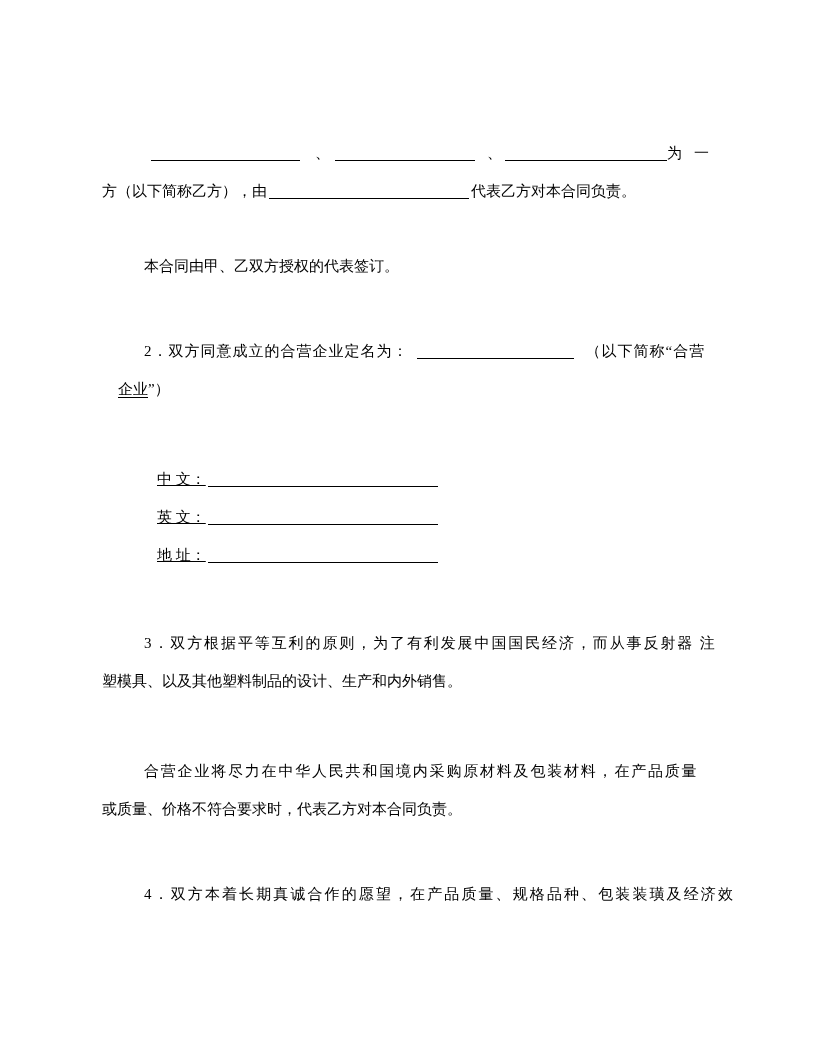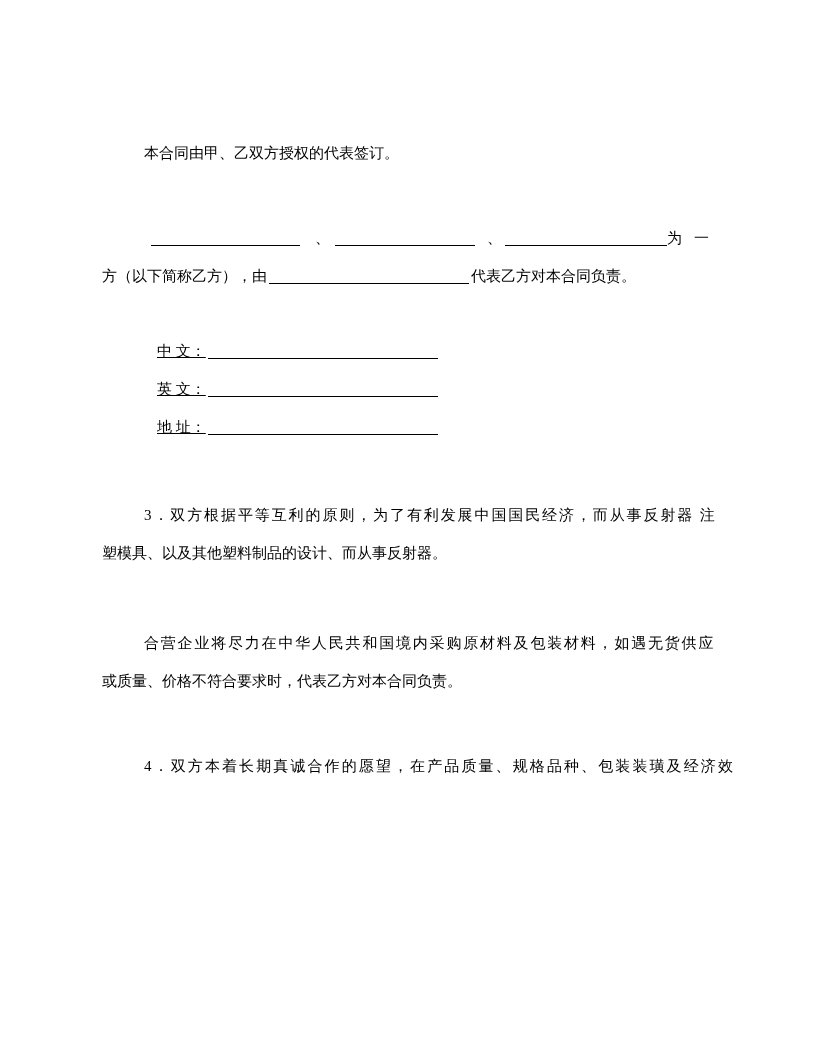--- a/index.html
+++ b/index.html
@@ -62,60 +62,68 @@
   .ul {
     text-decoration: underline;
     text-underline-offset: 3px;
   }
 </style>
 </head>
 <body>
 
 <div class="page">
 
-  <div class="para p2">
-    <div class="line ind42">
-      <span class="seg">本合同由甲、乙双方授权的代表签订。</span>
-    </div>
-  </div>
-
   <div class="para p1">
     <div class="line ind49">
       <span class="blank w149"></span><span class="seg d1">、</span><span class="blank w140"></span><span class="seg d2">、</span><span class="blank w162"></span><span class="seg">为</span><span class="seg ml12">一</span>
     </div>
     <div class="line">
       <span class="seg">方（以下简称乙方），由</span><span class="blank w200"></span><span class="seg">代表乙方对本合同负责。</span>
     </div>
   </div>
 
+  <div class="para p2">
+    <div class="line ind42">
+      <span class="seg">本合同由甲、乙双方授权的代表签订。</span>
+    </div>
+  </div>
+
+  <div class="para p3">
+    <div class="line ind42">
+      <span class="seg ls10">2．双方同意成立的合营企业定名为：</span><span class="blank w157"></span><span class="seg ls10">（以下简称“合营</span>
+    </div>
+    <div class="line ind16">
+      <span class="seg ul">企业</span><span class="seg">”）</span>
+    </div>
+  </div>
 
   <div class="para p4">
     <div class="line ind55">
       <span class="seg">中 文：</span><span class="blank w230"></span>
     </div>
     <div class="line ind55">
       <span class="seg">英 文：</span><span class="blank w230"></span>
     </div>
     <div class="line ind55">
       <span class="seg">地 址：</span><span class="blank w230"></span>
     </div>
   </div>
 
   <div class="para p5">
     <div class="line ind42 ls19">
       <span class="seg">3．双方根据平等互利的原则，为了有利发展中国国民经济，而从事反射器 注</span>
     </div>
     <div class="line">
-      <span class="seg">塑模具、以及其他塑料制品的设计、而从事反射器。</span>
+      <span class="seg">塑模具、以及其他塑料制品的设计、生产和内外销售。</span>
     </div>
   </div>
 
   <div class="para p6">
     <div class="line ind42 ls18">
-      <span class="seg">合营企业将尽力在中华人民共和国境内采购原材料及包装材料，如遇无货供应</span>
+      <span class="seg">合营企业将尽力在中华人民共和国境内采购原材料及包装材料，在产品质量</span>
     </div>
     <div class="line">
       <span class="seg">或质量、价格不符合要求时，代表乙方对本合同负责。</span>
     </div>
   </div>
 
   <div class="para p7">
     <div class="line ind42 ls21">
       <span class="seg">4．双方本着长期真诚合作的愿望，在产品质量、规格品种、包装装璜及经济效</span>
     </div>

